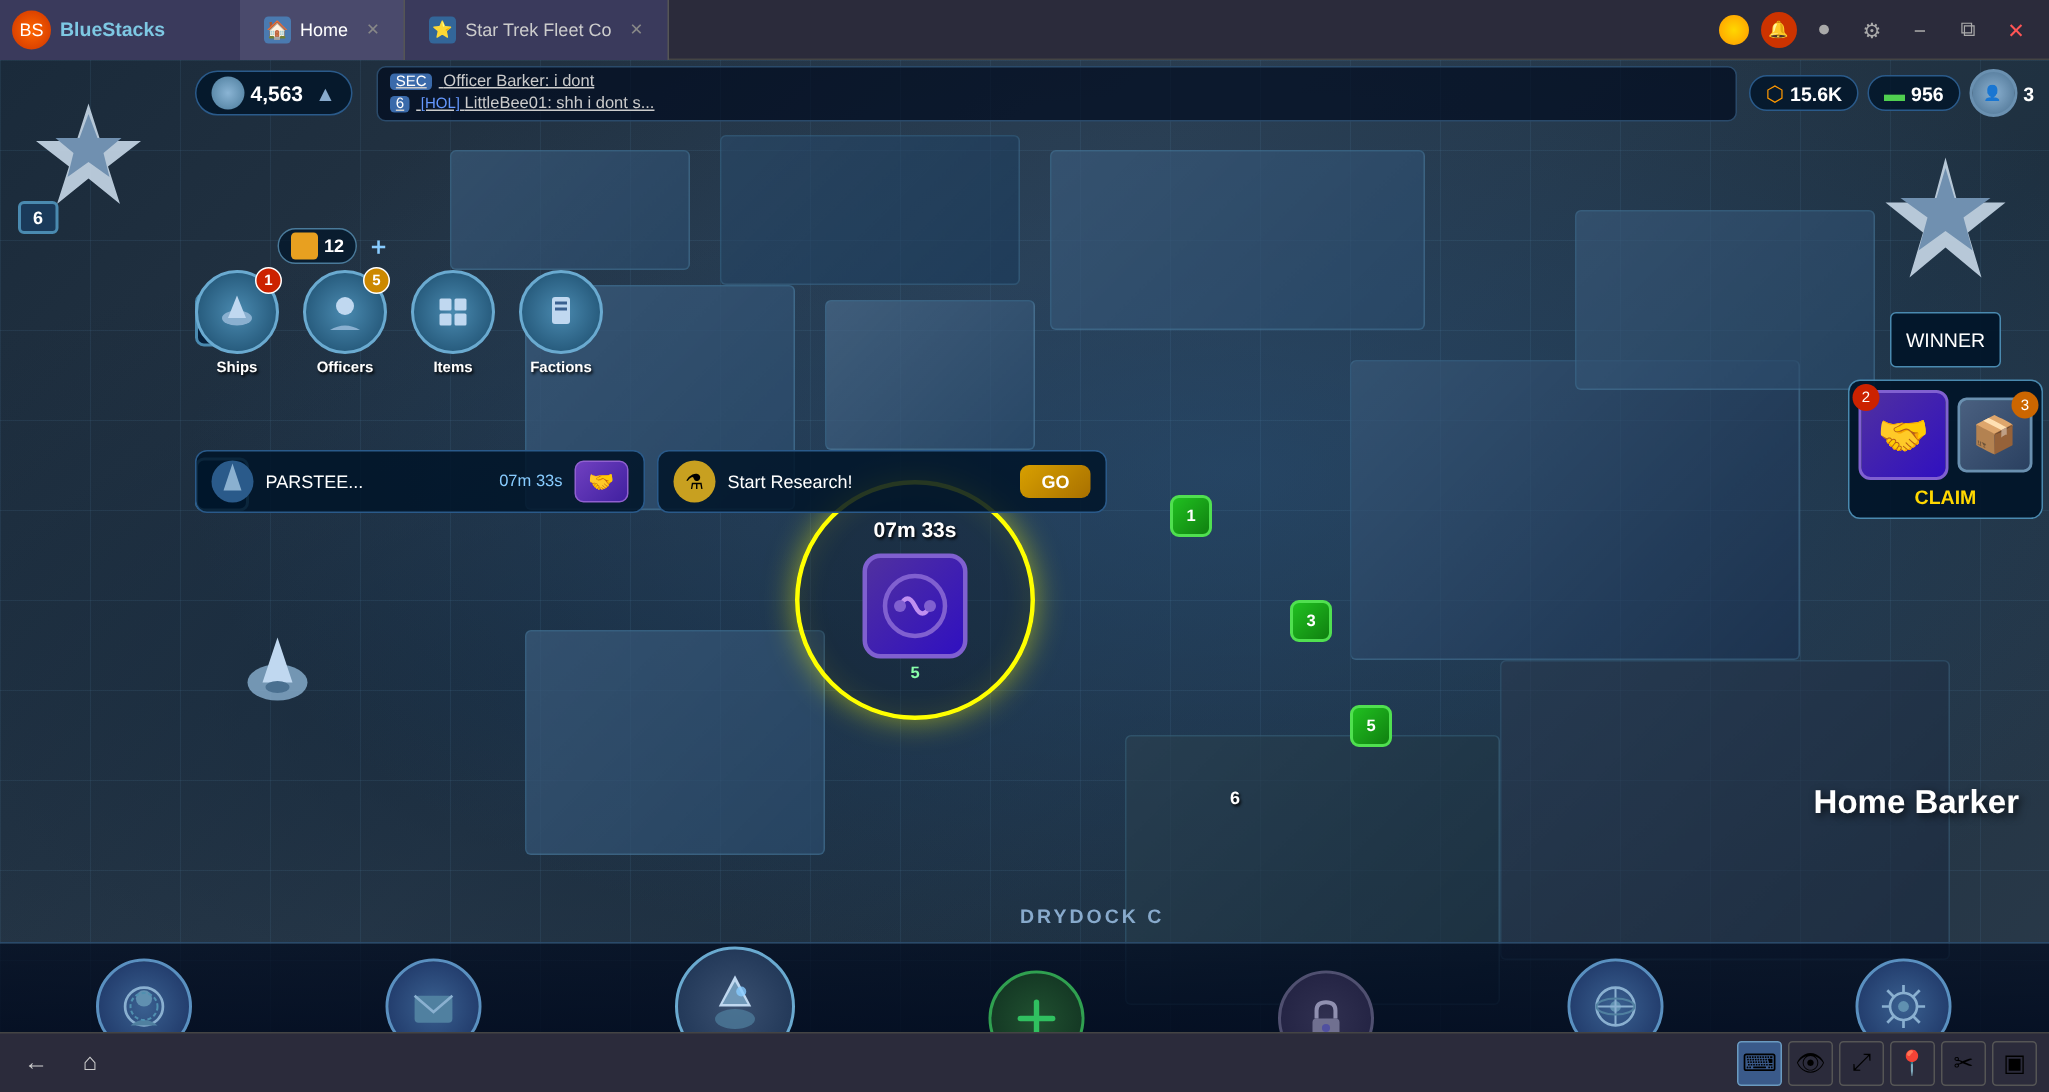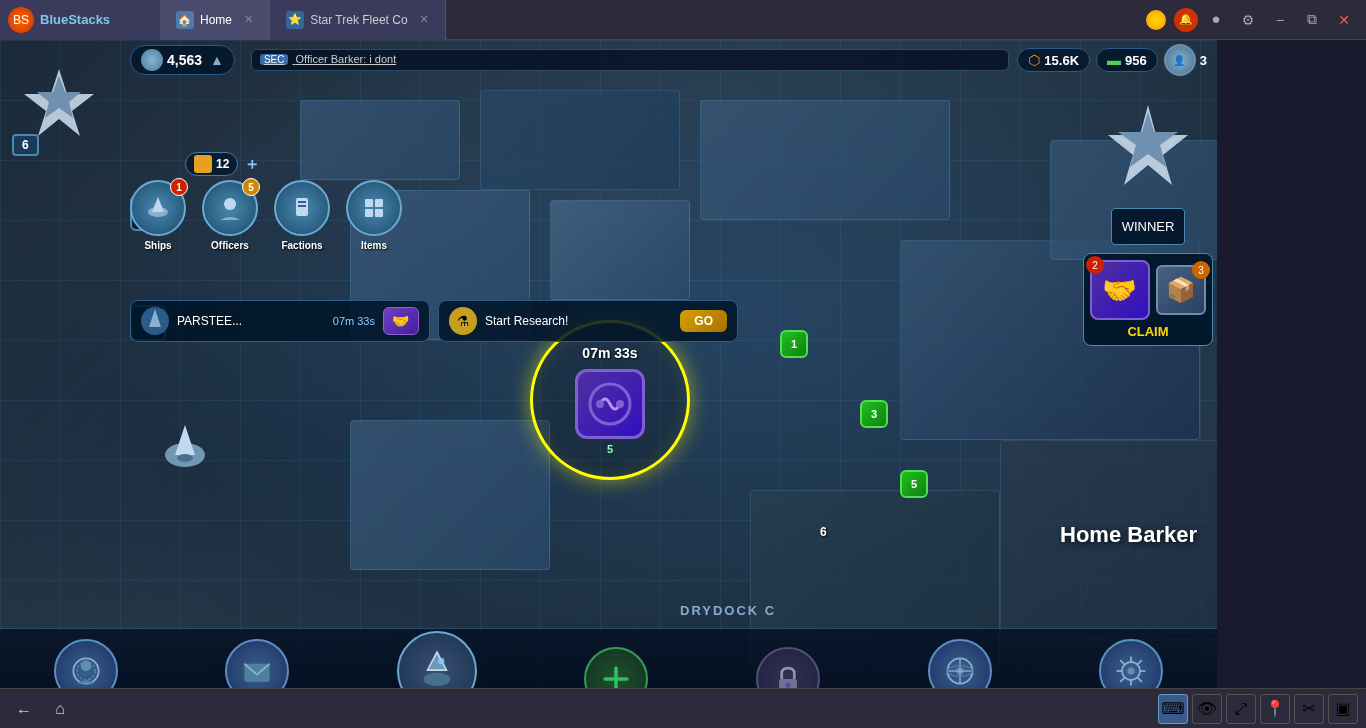--- a/index.html
+++ b/index.html
@@ -19,21 +19,21 @@
     .tb-tab.active { background: #4a4a6c; color: white; }
     .tb-tab-icon { width: 18px; height: 18px; border-radius: 3px; background: #6699cc; display: flex; align-items: center; justify-content: center; }
     .tb-controls { margin-left: auto; display: flex; align-items: center; gap: 4px; padding-right: 8px; }
     .tb-ctrl { width: 28px; height: 28px; display: flex; align-items: center; justify-content: center; color: #aaa; font-size: 14px; cursor: pointer; border-radius: 4px; }
     .tb-coins { display: flex; align-items: center; gap: 4px; color: #ffd700; font-size: 13px; font-weight: bold; }
     .tb-coin-icon { width: 20px; height: 20px; border-radius: 50%; background: radial-gradient(circle, #ffd700, #ff9900); }
     .tb-notification { width: 24px; height: 24px; background: #cc3300; border-radius: 50%; display: flex; align-items: center; justify-content: center; color: white; font-size: 11px; }
 
     
     #game-viewport {
-      width: 1217px; height: 688px;
+      width: 1366px; height: 688px;
       position: relative;
       background: linear-gradient(135deg, #1a2a3a 0%, #2a3a4a 40%, #1e3040 70%, #2a3a4a 100%);
       overflow: hidden;
     }
 
     
     .map-bg {
       position: absolute; inset: 0;
       background:
         radial-gradient(ellipse at 60% 40%, rgba(40,80,120,0.6) 0%, transparent 60%),
@@ -356,20 +356,25 @@
     <div class="hud-resource">
       <div class="hud-resource-icon parsteel"></div>
       <span class="hud-resource-value">4,563</span>
       <span style="color:#88aacc;font-size:14px;margin-left:4px;">▲</span>
     </div>
     <div class="hud-chat">
       <div class="chat-line">
         <span class="chat-badge">SEC</span>
         <span>Officer Barker: i dont</span>
       </div>
+      <div class="chat-line">
+        <span class="chat-badge">6</span>
+        <span style="color:#6699ff;font-size:10px;">[HOL]</span>
+        <span> LittleBee01: shh i dont s...</span>
+      </div>
     </div>
     <div class="hud-right">
       <div class="resource-bar">
         <span class="icon" style="color:#ff9900;">⬡</span>
         <span class="val">15.6K</span>
       </div>
       <div class="resource-bar">
         <span class="icon" style="color:#50d050;">▬</span>
         <span class="val">956</span>
       </div>
@@ -416,37 +421,37 @@
         <svg viewBox="0 0 28 28" width="28" height="28">
           <circle cx="14" cy="10" r="6" fill="#c0d8f0"></circle>
           <path d="M4 26 Q14 20 24 26" fill="#8ab0d0"></path>
         </svg>
       </div>
       <span class="shortcut-label">Officers</span>
     </div>
     <div class="shortcut-btn">
       <div class="shortcut-icon">
         <svg viewBox="0 0 28 28" width="28" height="28">
-          <rect x="8" y="4" width="12" height="18" rx="2" fill="#c0d8f0"></rect>
-          <rect x="10" y="7" width="8" height="2" fill="#3a6090"></rect>
-          <rect x="10" y="11" width="8" height="2" fill="#3a6090"></rect>
-        </svg>
-      </div>
-      <span class="shortcut-label">Factions</span>
-    </div>
-    <div class="shortcut-btn">
-      <div class="shortcut-icon">
-        <svg viewBox="0 0 28 28" width="28" height="28">
           <rect x="5" y="5" width="8" height="8" rx="1" fill="#c0d8f0"></rect>
           <rect x="15" y="5" width="8" height="8" rx="1" fill="#c0d8f0"></rect>
           <rect x="5" y="15" width="8" height="8" rx="1" fill="#c0d8f0"></rect>
           <rect x="15" y="15" width="8" height="8" rx="1" fill="#c0d8f0"></rect>
         </svg>
       </div>
       <span class="shortcut-label">Items</span>
+    </div>
+    <div class="shortcut-btn">
+      <div class="shortcut-icon">
+        <svg viewBox="0 0 28 28" width="28" height="28">
+          <rect x="8" y="4" width="12" height="18" rx="2" fill="#c0d8f0"></rect>
+          <rect x="10" y="7" width="8" height="2" fill="#3a6090"></rect>
+          <rect x="10" y="11" width="8" height="2" fill="#3a6090"></rect>
+        </svg>
+      </div>
+      <span class="shortcut-label">Factions</span>
     </div>
   </div>
 
   <div id="mission-panel">
     <div class="mission-item">
       <div class="mission-icon ship">
         <svg viewBox="0 0 28 28" width="28" height="28">
           <polygon points="14,2 20,20 8,20" fill="#8ab0d0"></polygon>
         </svg>
       </div>

